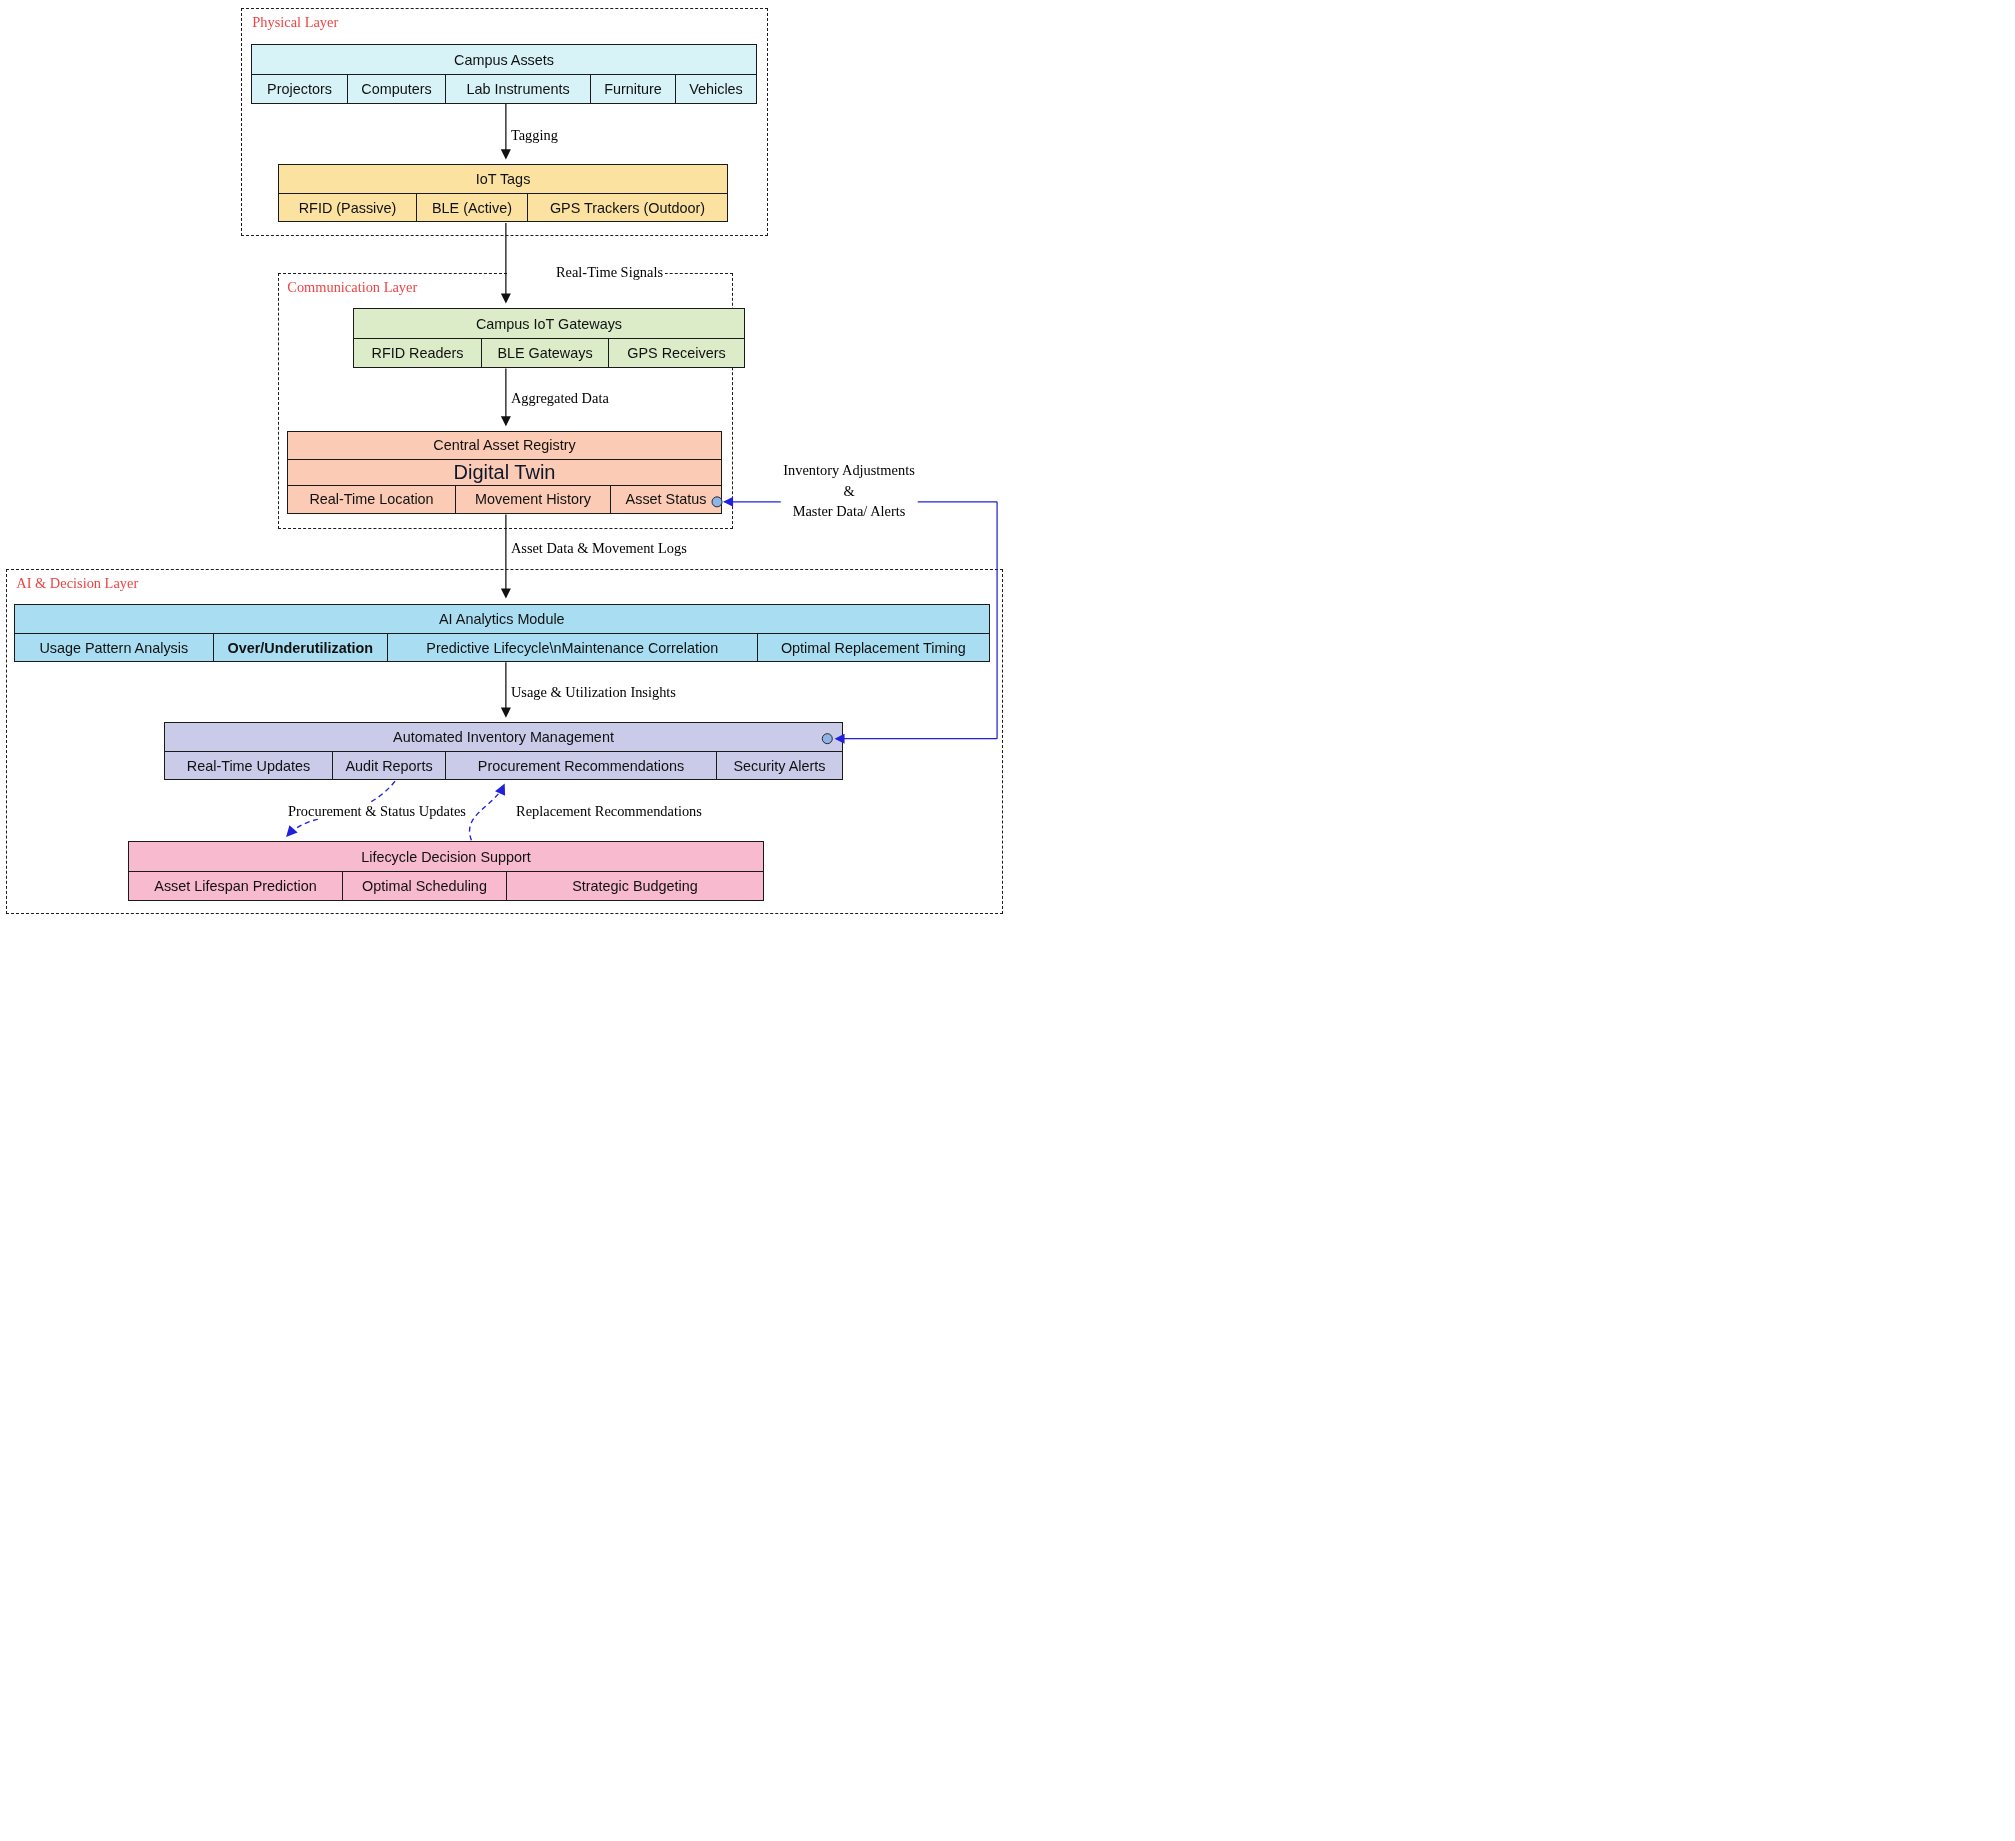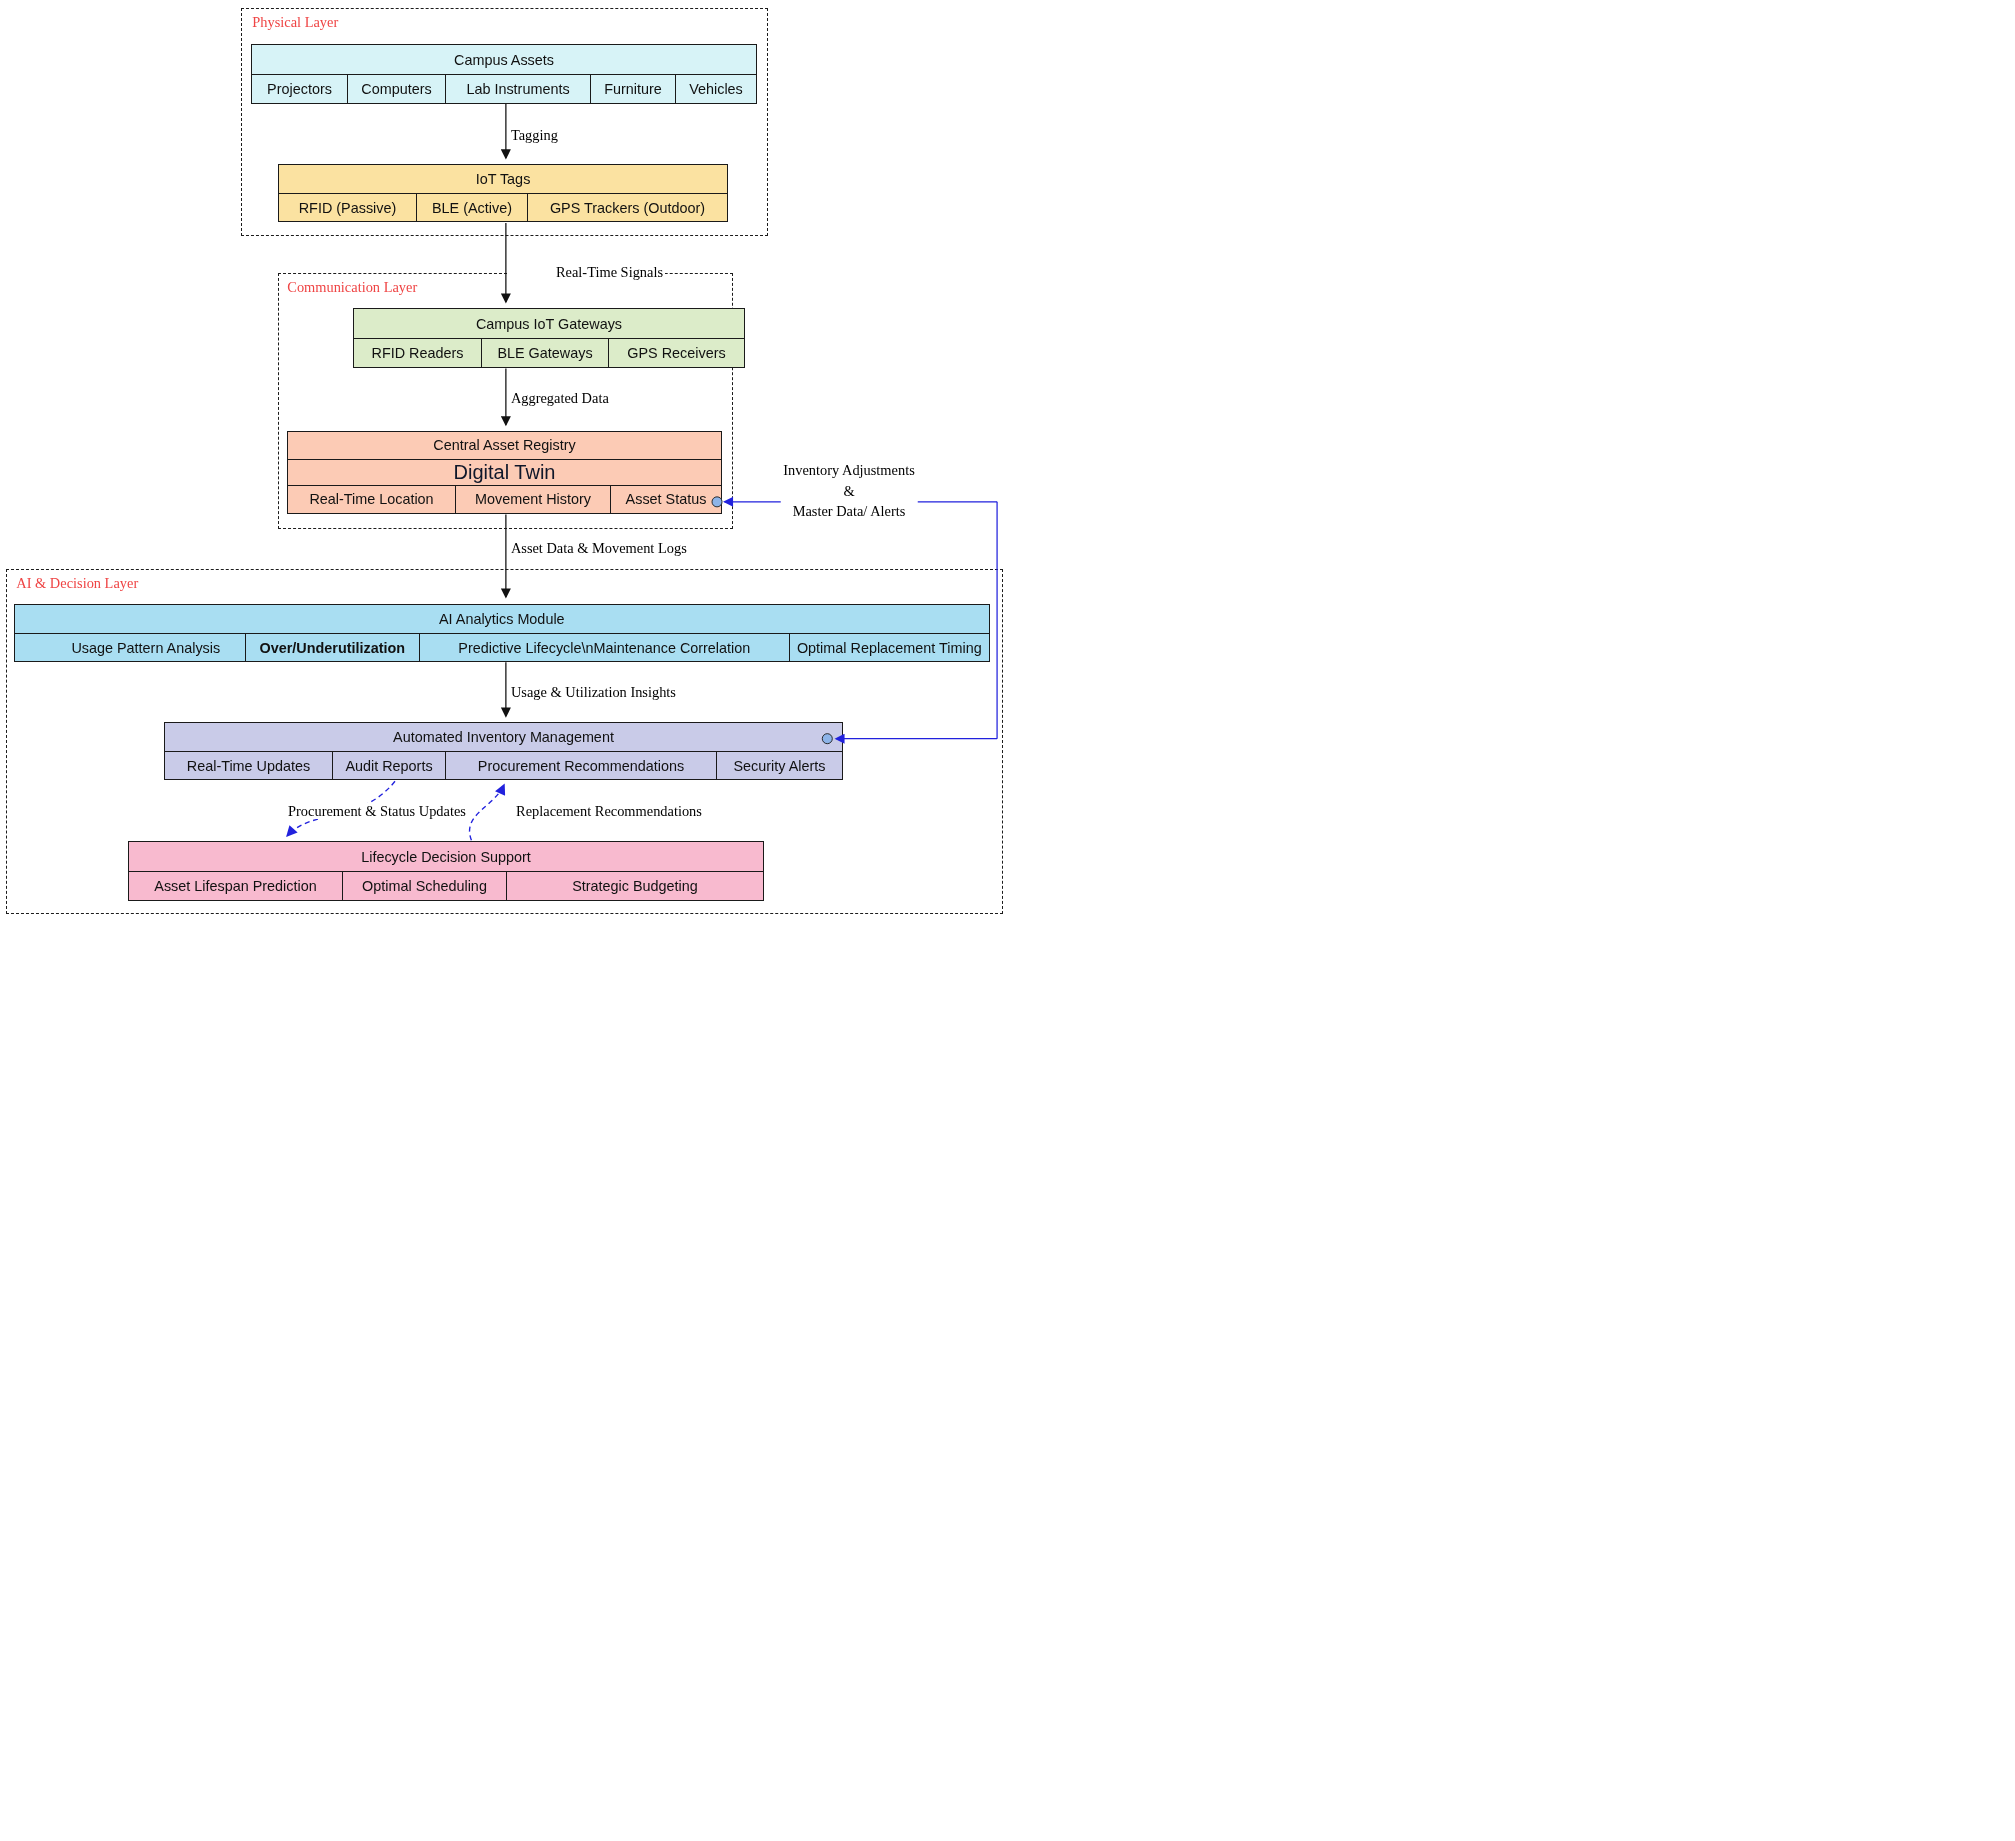--- a/index.html
+++ b/index.html
@@ -91,21 +91,21 @@
     <div class="node-cells">
       <div class="cell" style="width:167px;">Real-Time Location</div>
       <div class="cell" style="width:155px;">Movement History</div>
       <div class="cell" style="flex:1;text-align:right;">Asset Status</div>
     </div>
   </div>
 
   <div class="node" style="left: 13.8px; top: 604px; width: 976px; height: 58px; background: rgb(169, 222, 242);">
     <div class="node-header" style="height:29px;">AI Analytics Module</div>
     <div class="node-cells">
-      <div class="cell" style="width:198px;margin-left:32px;">Usage Pattern Analysis</div>
+      <div class="cell" style="width:198px;">Usage Pattern Analysis</div>
       <div class="cell" style="width:174px;font-weight:bold;">Over/Underutilization</div>
       <div class="cell" style="width:370px;">Predictive Lifecycle\nMaintenance Correlation</div>
       <div class="cell" style="flex:1;">Optimal Replacement Timing</div>
     </div>
   </div>
 
   <div class="node" style="left: 164px; top: 722px; width: 679px; height: 58px; background: rgb(201, 203, 232);">
     <div class="node-header" style="height:29.4px;">Automated Inventory Management</div>
     <div class="node-cells">
       <div class="cell" style="width:167px;">Real-Time Updates</div>

